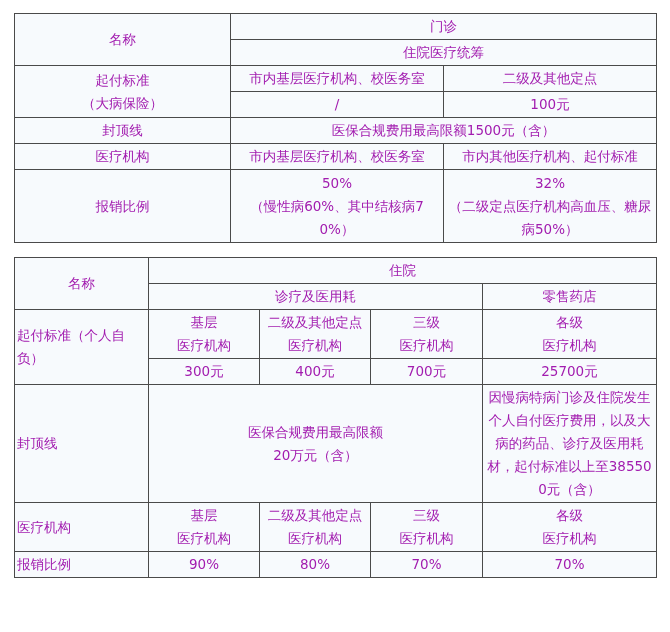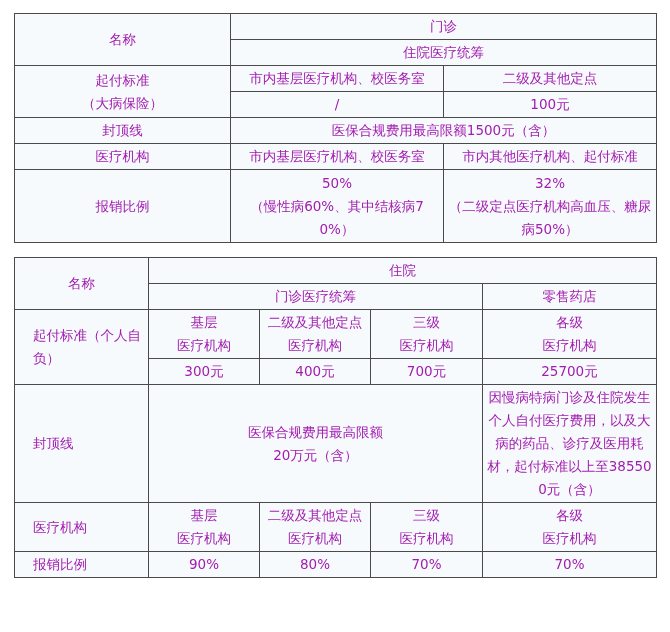--- a/index.html
+++ b/index.html
@@ -32,21 +32,21 @@
   .t2 { margin-top:14px; }
   td {
     border:1px solid #4a4a4a;
     background:#f7fafd;
     text-align:center; vertical-align:middle;
     padding:1px 3px;
     line-height:23px;
     white-space:pre-line;
     overflow:hidden;
   }
-  td.left { text-align:left; padding-left:18px;font-family:Liberation Serif, serif; }
+  td.left { text-align:left; padding-left:2px;font-family:Liberation Serif, serif; }
   tr.r22 { height:22px; }
   tr.r23 { height:23px; }
   tr.r48 { height:48px; }
   tr.r73 { height:73px; }
   tr.r118 { height:118px; }
 </style>
 </head>
 <body>
 
 <div class="page">
@@ -104,21 +104,21 @@
         <col style="width:111px">
         <col style="width:112px">
         <col style="width:174px">
     </colgroup>
     <tbody>
         <tr class="r22">
       <td rowspan="2">名称</td>
       <td colspan="4">住院</td>
     </tr>
     <tr class="r23">
-      <td colspan="3">门诊医疗统筹</td>
+      <td colspan="3">诊疗及医用耗</td>
       <td>零售药店</td>
     </tr>
     <tr class="r48">
       <td rowspan="2" class="left">起付标准（个人自负）</td>
       <td>基层
 医疗机构</td>
       <td>二级及其他定点
 医疗机构</td>
       <td>三级
 医疗机构</td>

